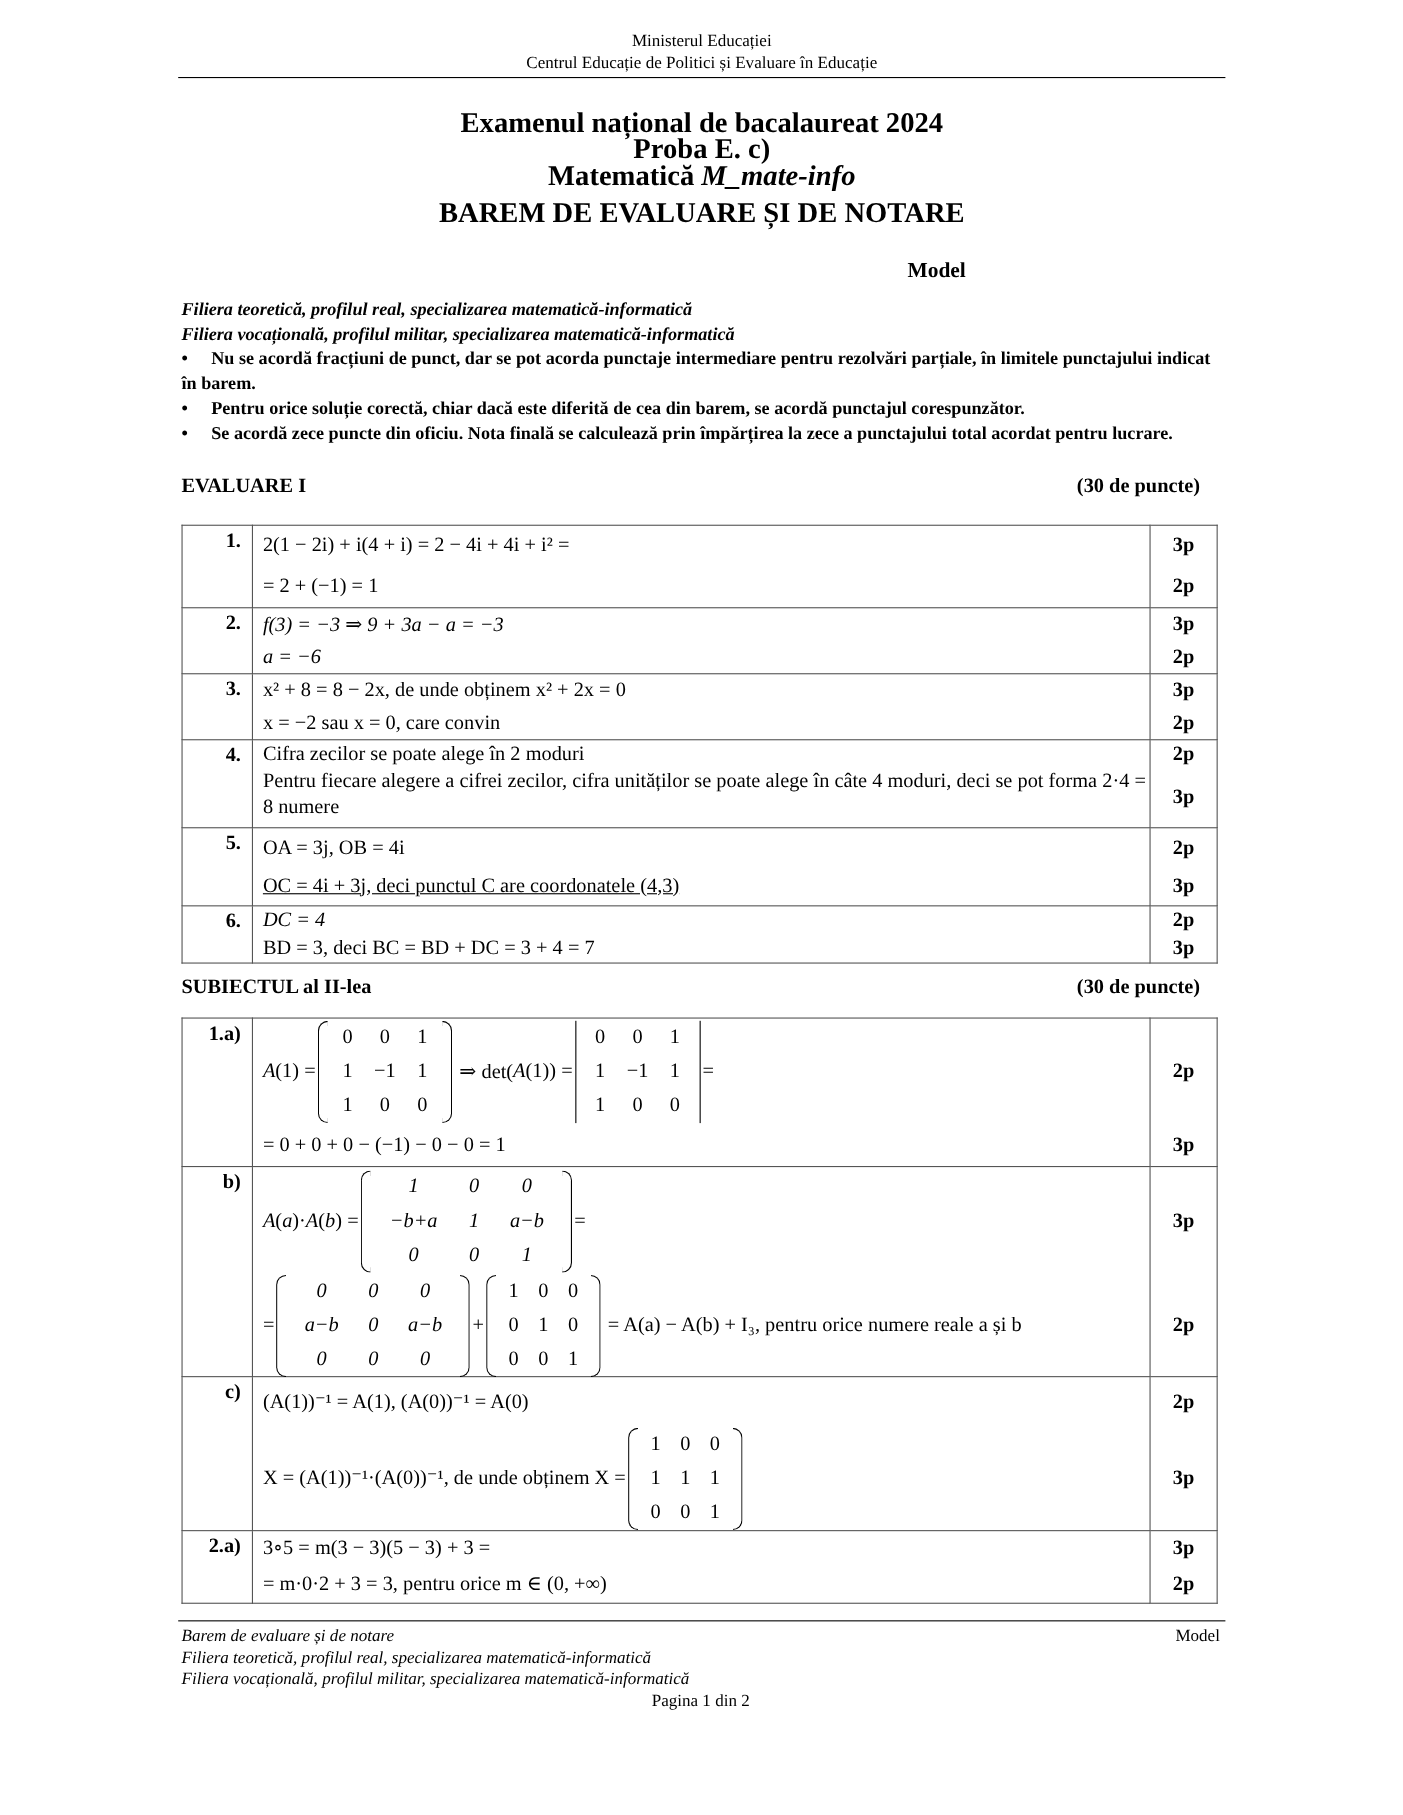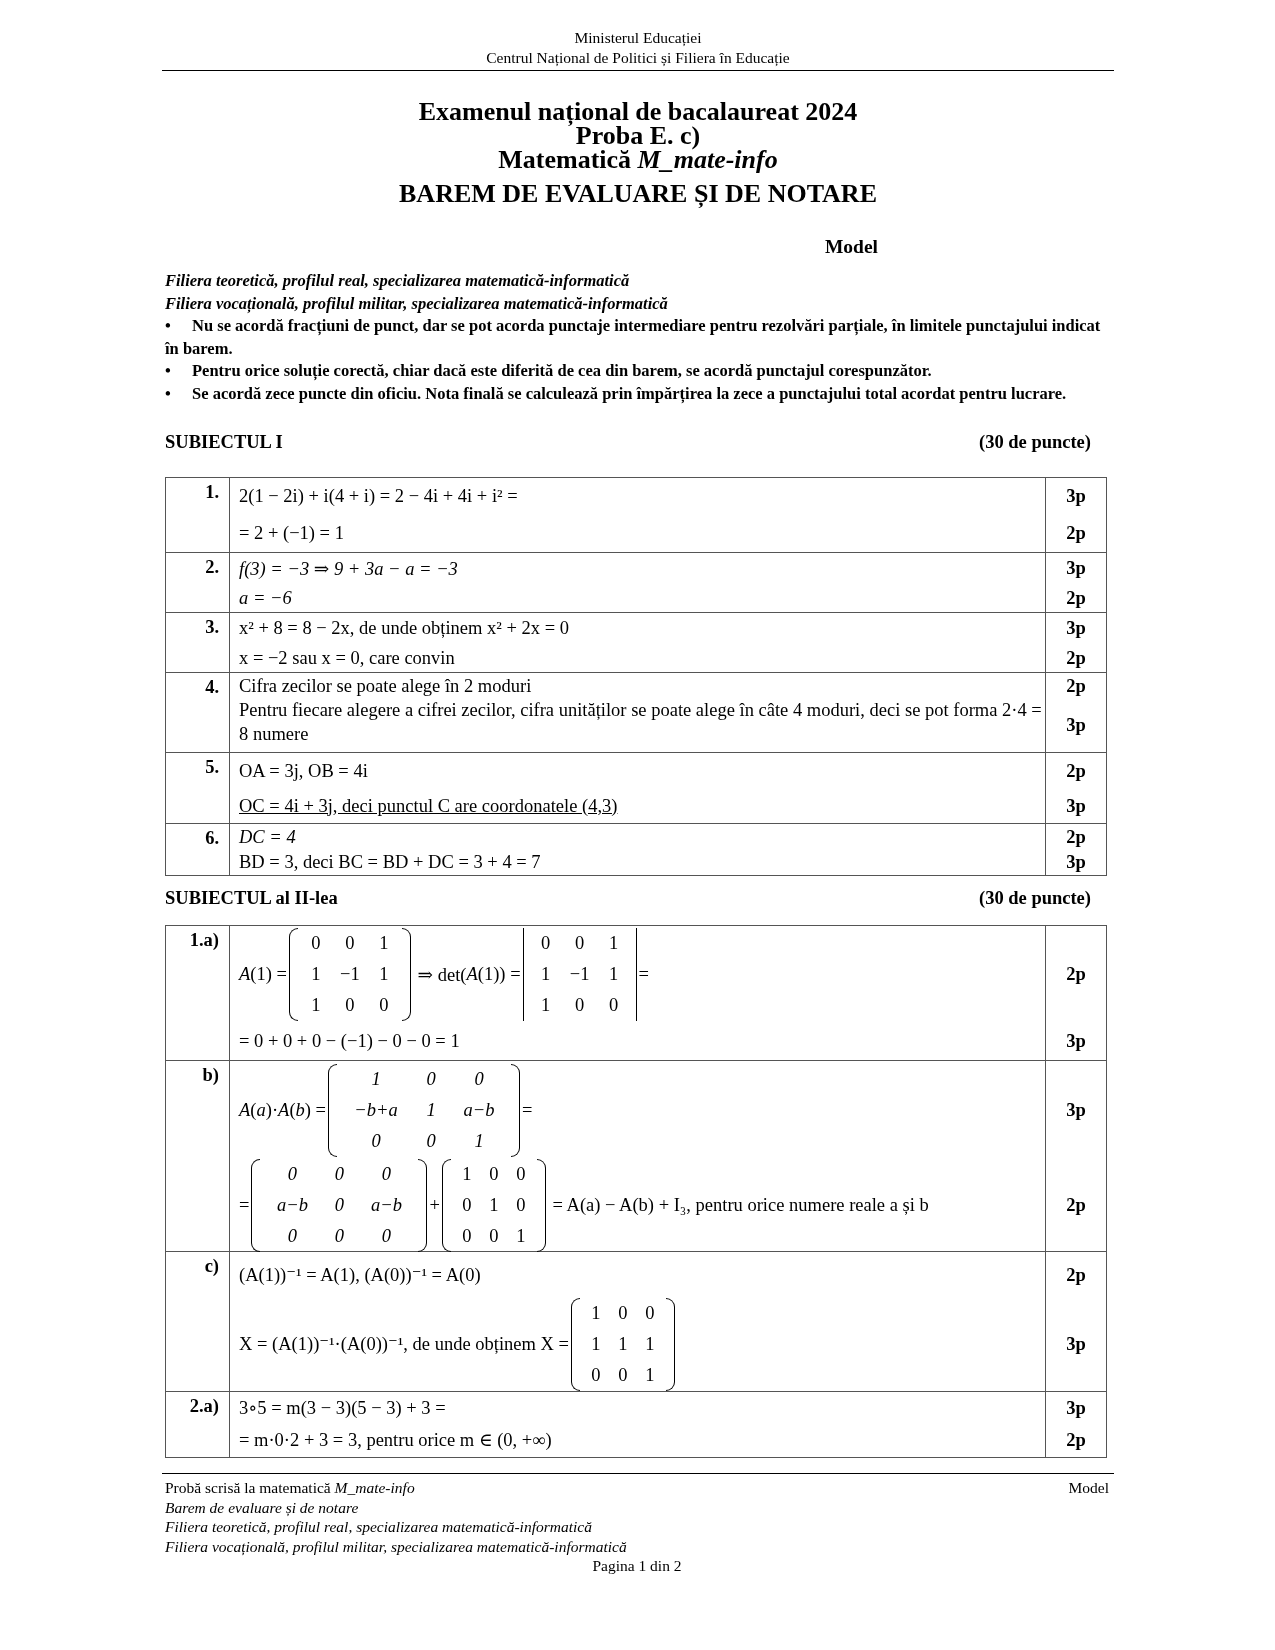--- a/index.html
+++ b/index.html
@@ -38,42 +38,42 @@
   .footer .model-f { position:absolute; right:0; top:0; }
   .footer .pagenum { text-align:center; }
 </style>
 </head>
 <body>
 
 <div class="page">
 
   <div class="hdr">
     <div>Ministerul Educației</div>
-    <div>Centrul Național de Politici și Filiera în Educație</div>
+    <div>Centrul Educație de Politici și Evaluare în Educație</div>
   </div>
   <div class="hdr-rule"></div>
 
   <div class="title-block">
     <div class="l1">Examenul național de bacalaureat 2024</div>
     <div class="l1">Proba E. c)</div>
     <div class="l3"><span>Matematică </span><i>M_mate-info</i></div>
     <div class="l4">BAREM DE EVALUARE ȘI DE NOTARE</div>
   </div>
   <div class="model">Model</div>
 
   <div class="intro">
     <div class="it">Filiera teoretică, profilul real, specializarea matematică-informatică</div>
     <div class="it">Filiera vocațională, profilul militar, specializarea matematică-informatică</div>
     <div class="b"><span class="bullet">•</span><span>Nu se acordă fracțiuni de punct, dar se pot acorda punctaje intermediare pentru rezolvări parțiale, în limitele punctajului indicat în barem.</span></div>
     <div class="b"><span class="bullet">•</span><span>Pentru orice soluție corectă, chiar dacă este diferită de cea din barem, se acordă punctajul corespunzător.</span></div>
     <div class="b"><span class="bullet">•</span><span>Se acordă zece puncte din oficiu. Nota finală se calculează prin împărțirea la zece a punctajului total acordat pentru lucrare.</span></div>
   </div>
 
   <div class="sec-head" style="top:432px;">
-    <span>SUBIECTUL I</span>
+    <span>EVALUARE I</span>
     <span>(30 de puncte)</span>
   </div>
 
   <table class="barem" style="top:477px;">
     <tbody>
         <tr style="height:75px;">
       <td class="num">1.</td>
       <td class="sol">
         <div class="line" style="height:37px;">2(1 − 2i) + i(4 + i) = 2 − 4i + 4i + i² =</div>
         <div class="line" style="height:37px;">= 2 + (−1) = 1</div>
@@ -307,20 +307,19 @@
       <td class="pts">
         <div class="pt" style="height:32px;">3p</div>
         <div class="pt" style="height:32px;">2p</div>
       </td>
     </tr>
   </tbody>
     </table>
 
   <div class="footer-rule"></div>
   <div class="footer">
-    <div><span>Probă scrisă la matematică </span><i>M_mate-info</i></div>
     <div class="model-f">Model</div>
     <div class="it">Barem de evaluare și de notare</div>
     <div class="it">Filiera teoretică, profilul real, specializarea matematică-informatică</div>
     <div class="it">Filiera vocațională, profilul militar, specializarea matematică-informatică</div>
     <div class="pagenum">Pagina 1 din 2</div>
   </div>
 </div>
 
 </body></html>

